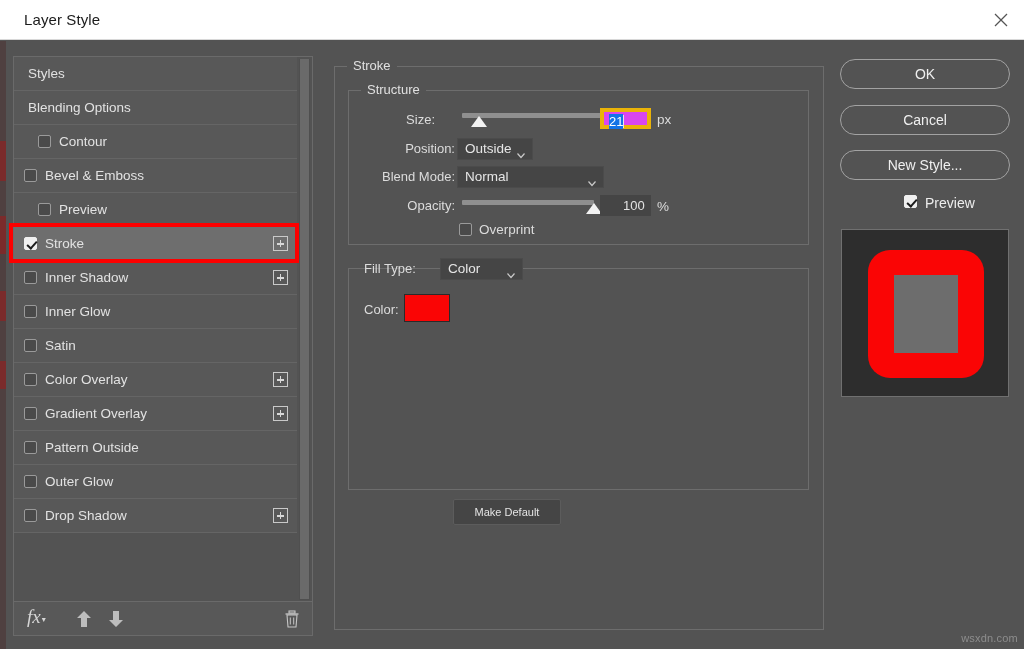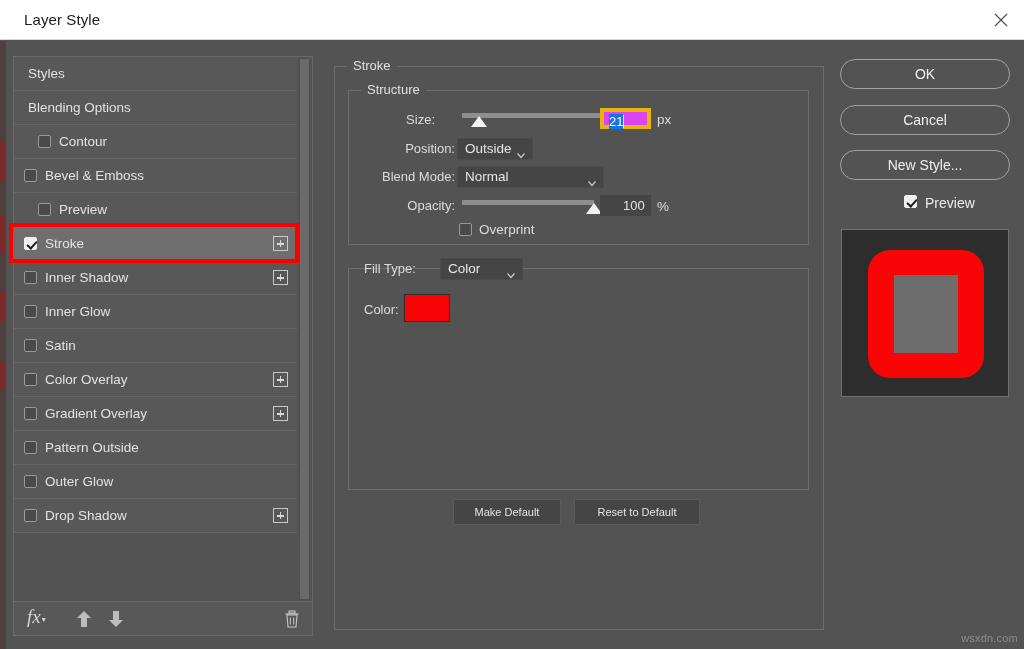--- a/index.html
+++ b/index.html
@@ -590,21 +590,20 @@
     <span class="chev">
       <svg width="8" height="8" viewBox="0 0 8 8">
           <polyline points="0.5,1.5 4,5.5 7.5,1.5" fill="none" stroke="#c9c9c9" stroke-width="1.2"></polyline>
         </svg>
     </span>
   </div>
   <div class="field-label" style="left:364px; top:302px;">Color:</div>
   <div class="color-swatch" id="color-swatch" style="left: 404px; top: 294px; background: rgb(250, 5, 5);"></div>
 
   <button class="flat-btn" style="left:453px; top:499px; width:108px;">Make Default</button>
-  <button class="flat-btn" style="left:574px; top:499px; width:126px;">Reset to Default</button>
 
   <button class="pill-btn" id="ok-btn">OK</button>
   <button class="pill-btn" id="cancel-btn">Cancel</button>
   <button class="pill-btn" id="newstyle-btn">New Style...</button>
 
   <div class="preview-row">
     <span class="cb checked" id="preview-cb"></span>
     <span class="label">Preview</span>
   </div>
 

